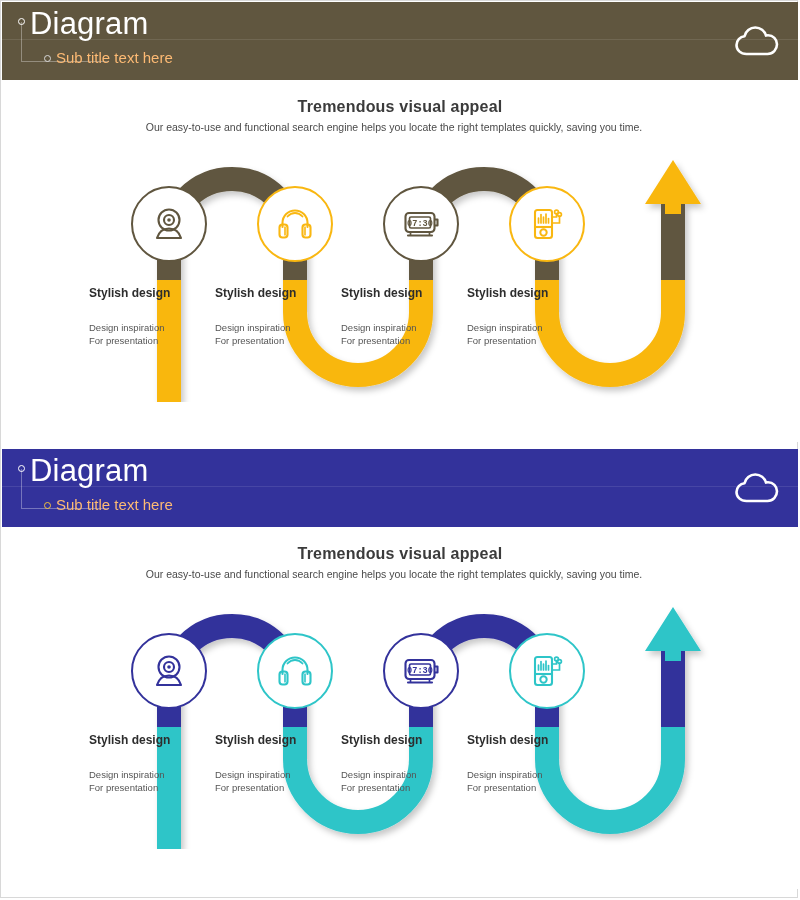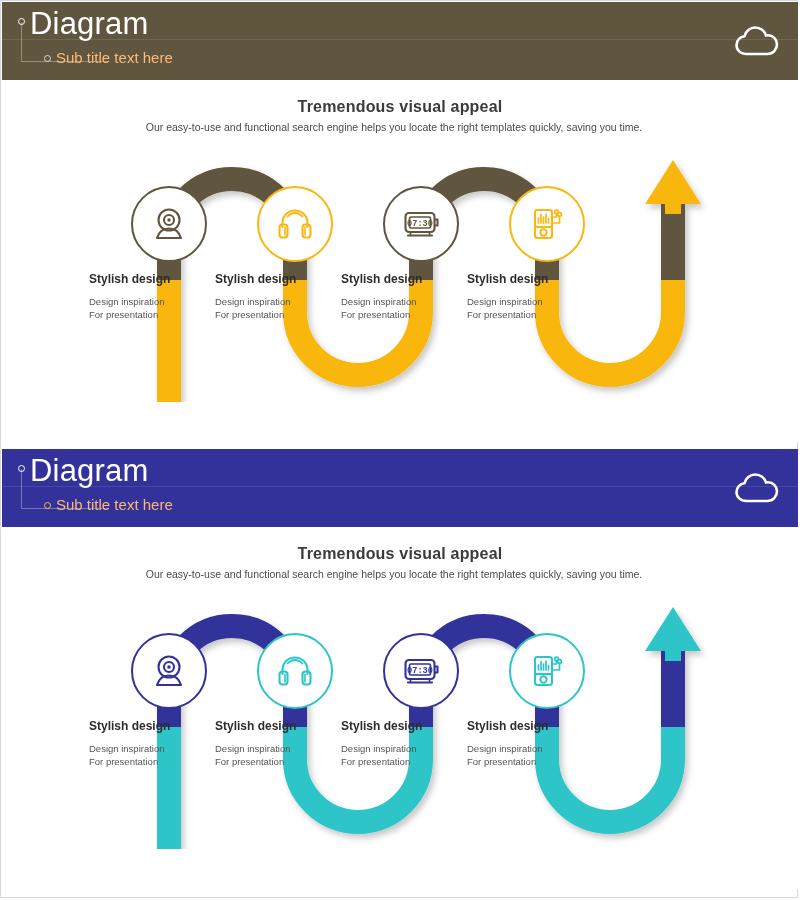--- a/index.html
+++ b/index.html
@@ -166,32 +166,32 @@
     background: #ffffff;
     box-sizing: border-box;
   }
   .step-circle svg {
     position: absolute;
     left: 50%;
     top: 50%;
     transform: translate(-50%, -50%);
   }
   .step-name {
-    margin-top: 10px;
+    margin-top: 24px;
     font-size: 12px;
     font-weight: bold;
     color: #2d2d2d;
     line-height: 15px;
   }
   .step-l1, .step-l2 {
     font-size: 9.5px;
     color: #555555;
     line-height: 13px;
   }
-  .step-l1 { margin-top: 8px; }
+  .step-l1 { margin-top: 20px; }
 </style>
 </head>
 <body>
 
 <div class="page">
 
   <div class="slide slide--brown">
 
     <div class="hdr hdr--brown">
       <div class="hdr-rule"></div>

